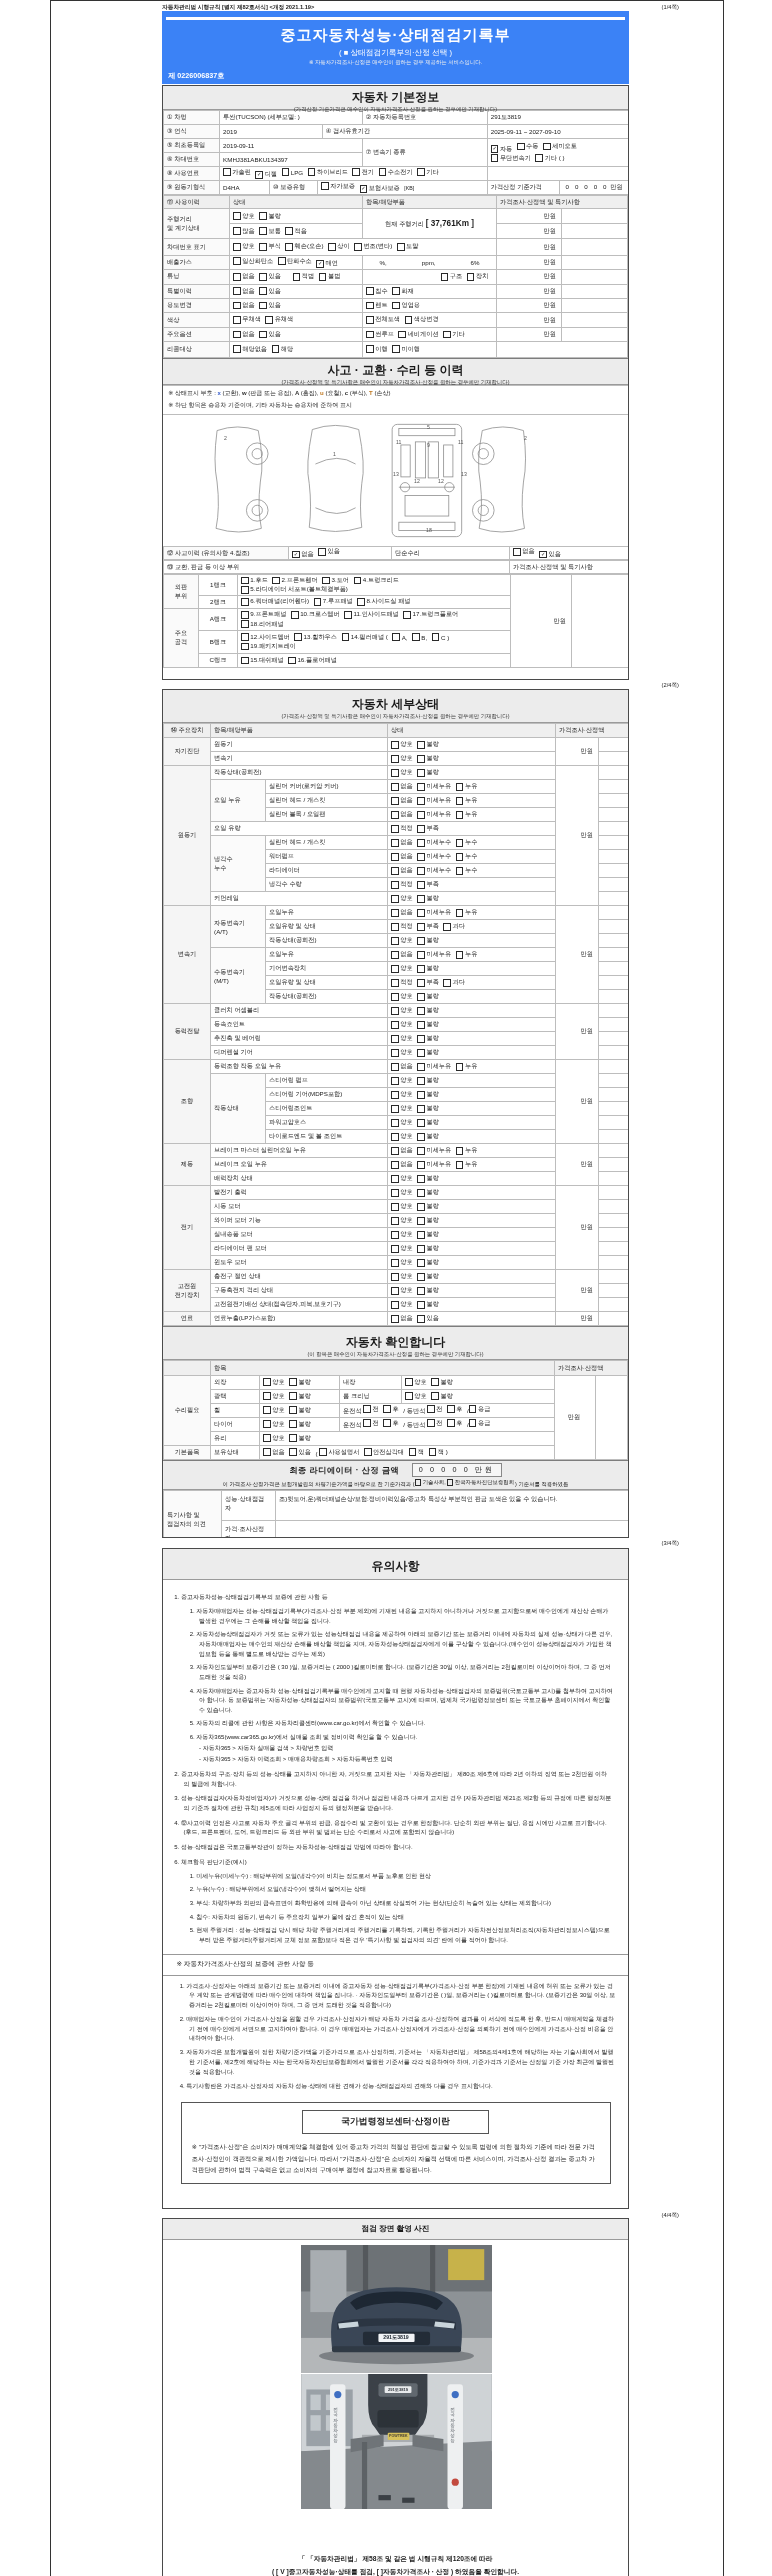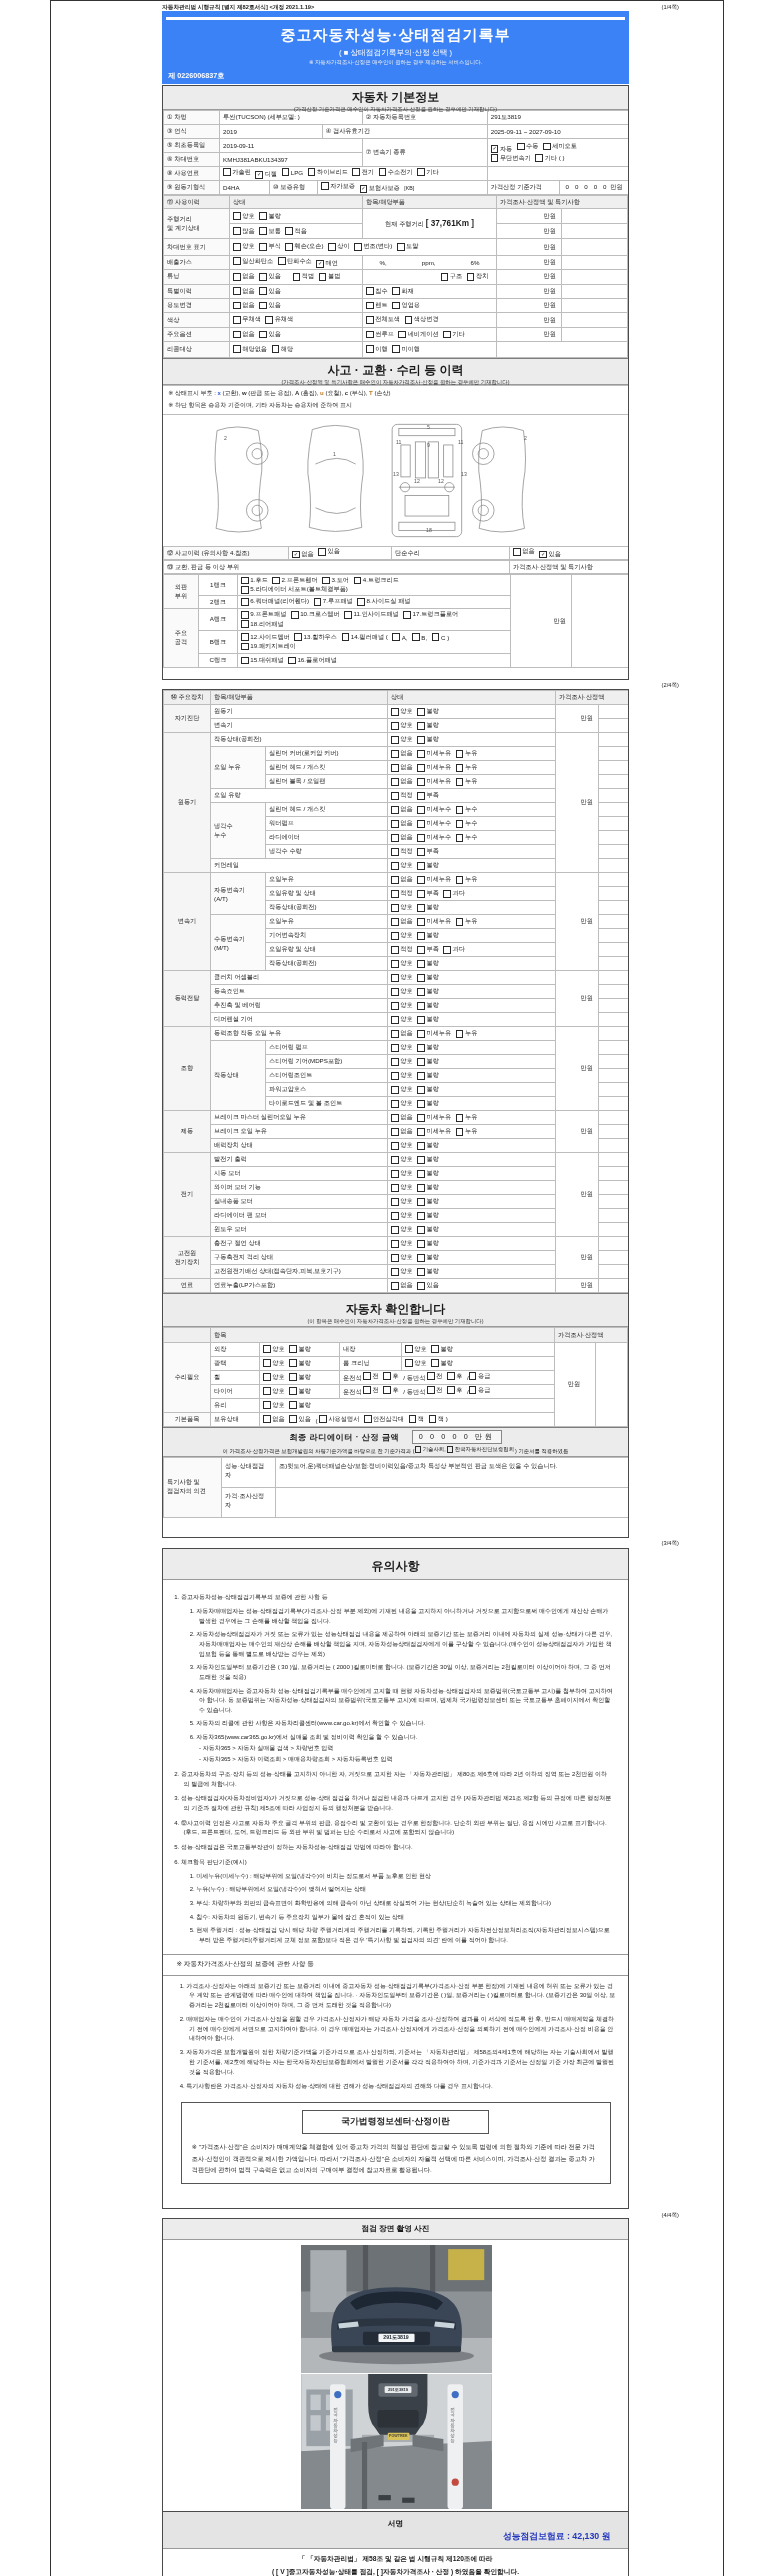--- a/index.html
+++ b/index.html
@@ -600,20 +600,24 @@
                 <span>16.플로어패널</span>
               </span></td>
       </tr>
     </tbody>
       </table>
   </div>
 
   <div class="pmark" style="top:681px;">(2/4쪽)</div>
 
   <div class="pbox" style="top:688px;height:849px;">
+    <div class="band" style="height:32px;">
+      <div class="bt" style="padding-top:6.2px;">자동차 세부상태</div>
+      <div class="bs">(가격조사·산정액 및 특기사항은 매수인이 자동차가격조사·산정을 원하는 경우에만 기재합니다)</div>
+    </div>
     <table>
       <colgroup>
           <col style="width:47px">
           <col style="width:55px">
           <col style="width:122px">
           <col style="width:168px">
           <col style="width:43px">
           <col style="width:30px">
         </colgroup>
       <tbody>
@@ -1443,24 +1447,20 @@
         <circle cx="299" cy="210" r="7" fill="#c24a3f"></circle>
         <rect x="150" y="235" width="24" height="10" fill="#3a3f44"></rect>
           <rect x="196" y="240" width="24" height="10" fill="#3a3f44"></rect>
       </svg>
       <div class="vtext" style="left:32px;top:30px;">전국자동차성능</div>
       <div class="vtext" style="left:149px;top:30px;">전국자동차성능</div>
       <div class="overlay" style="left:87px;top:60px;width:20.6px;text-align:center;font-size:3.6px;font-weight:700;color:#4a4334;">POWTREK</div>
       <div class="overlay" style="left:84px;top:13px;width:26px;text-align:center;font-size:4.1px;font-weight:700;color:#2c3238;">291도3819</div>
     </div>
 
-    <div class="signband" style="top:292px;height:38px;">
-      <div class="signlbl">서명</div>
-      <div class="fee" style="color:#2336c0;">성능점검보험료 : 42,130 원</div>
-    </div>
     <div class="confirm" style="top:334px;">
       <div>「 「자동차관리법」 제58조 및 같은 법 시행규칙 제120조에 따라</div>
       <div>( [ V ]중고자동차성능·상태를 점검, [   ]자동차가격조사 · 산정 ) 하였음을 확인합니다.</div>
     </div>
   </div>
 
 </div>
 
 
 </body></html>

